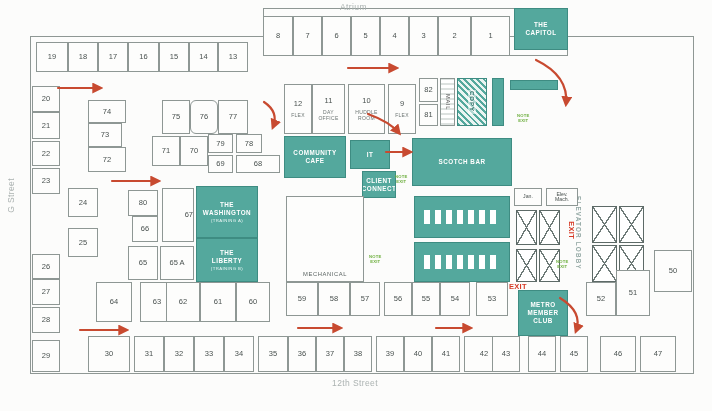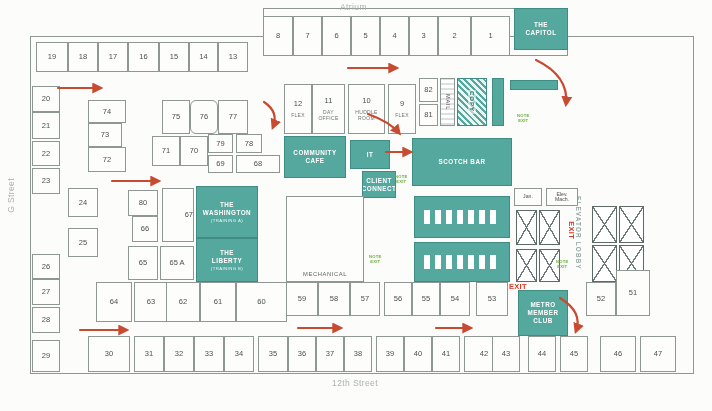--- a/index.html
+++ b/index.html
@@ -249,30 +249,30 @@
       <div class="room elevator" style="left: 539px; top: 210px; width: 21px; height: 35px;"></div>
       <div class="room elevator" style="left: 516px; top: 249px; width: 21px; height: 33px;"></div>
       <div class="room elevator" style="left: 539px; top: 249px; width: 21px; height: 33px;"></div>
       <div class="room elevator" style="left: 592px; top: 206px; width: 25px; height: 37px;"></div>
       <div class="room elevator" style="left: 619px; top: 206px; width: 25px; height: 37px;"></div>
       <div class="room elevator" style="left: 592px; top: 245px; width: 25px; height: 37px;"></div>
       <div class="room elevator" style="left: 619px; top: 245px; width: 25px; height: 37px;"></div>
       <div class="room office" style="left: 96px; top: 282px; width: 36px; height: 40px;">
         <span class="rlabel">64</span>
       </div>
-      <div class="room office" style="left: 134px; top: 282px; width: 34px; height: 40px;">
+      <div class="room office" style="left: 140px; top: 282px; width: 34px; height: 40px;">
         <span class="rlabel">63</span>
       </div>
       <div class="room office" style="left: 166px; top: 282px; width: 34px; height: 40px;">
         <span class="rlabel">62</span>
       </div>
       <div class="room office" style="left: 200px; top: 282px; width: 36px; height: 40px;">
         <span class="rlabel">61</span>
       </div>
-      <div class="room office" style="left: 236px; top: 282px; width: 51px; height: 40px;">
+      <div class="room office" style="left: 236px; top: 282px; width: 34px; height: 40px;">
         <span class="rlabel">60</span>
       </div>
       <div class="room office" style="left: 286px; top: 282px; width: 32px; height: 34px;">
         <span class="rlabel">59</span>
       </div>
       <div class="room office" style="left: 318px; top: 282px; width: 32px; height: 34px;">
         <span class="rlabel">58</span>
       </div>
       <div class="room office" style="left: 350px; top: 282px; width: 30px; height: 34px;">
         <span class="rlabel">57</span>
@@ -292,20 +292,23 @@
       <div class="room teal" style="left: 518px; top: 290px; width: 50px; height: 46px;">
         <span class="rlabel">METRO
 MEMBER
 CLUB</span>
       </div>
       <div class="room office" style="left: 586px; top: 282px; width: 30px; height: 34px;">
         <span class="rlabel">52</span>
       </div>
       <div class="room office" style="left: 616px; top: 270px; width: 34px; height: 46px;">
         <span class="rlabel">51</span>
+      </div>
+      <div class="room office" style="left: 654px; top: 250px; width: 38px; height: 42px;">
+        <span class="rlabel">50</span>
       </div>
       <div class="room office" style="left: 88px; top: 336px; width: 42px; height: 36px;">
         <span class="rlabel">30</span>
       </div>
       <div class="room office" style="left: 134px; top: 336px; width: 30px; height: 36px;">
         <span class="rlabel">31</span>
       </div>
       <div class="room office" style="left: 164px; top: 336px; width: 30px; height: 36px;">
         <span class="rlabel">32</span>
       </div>

